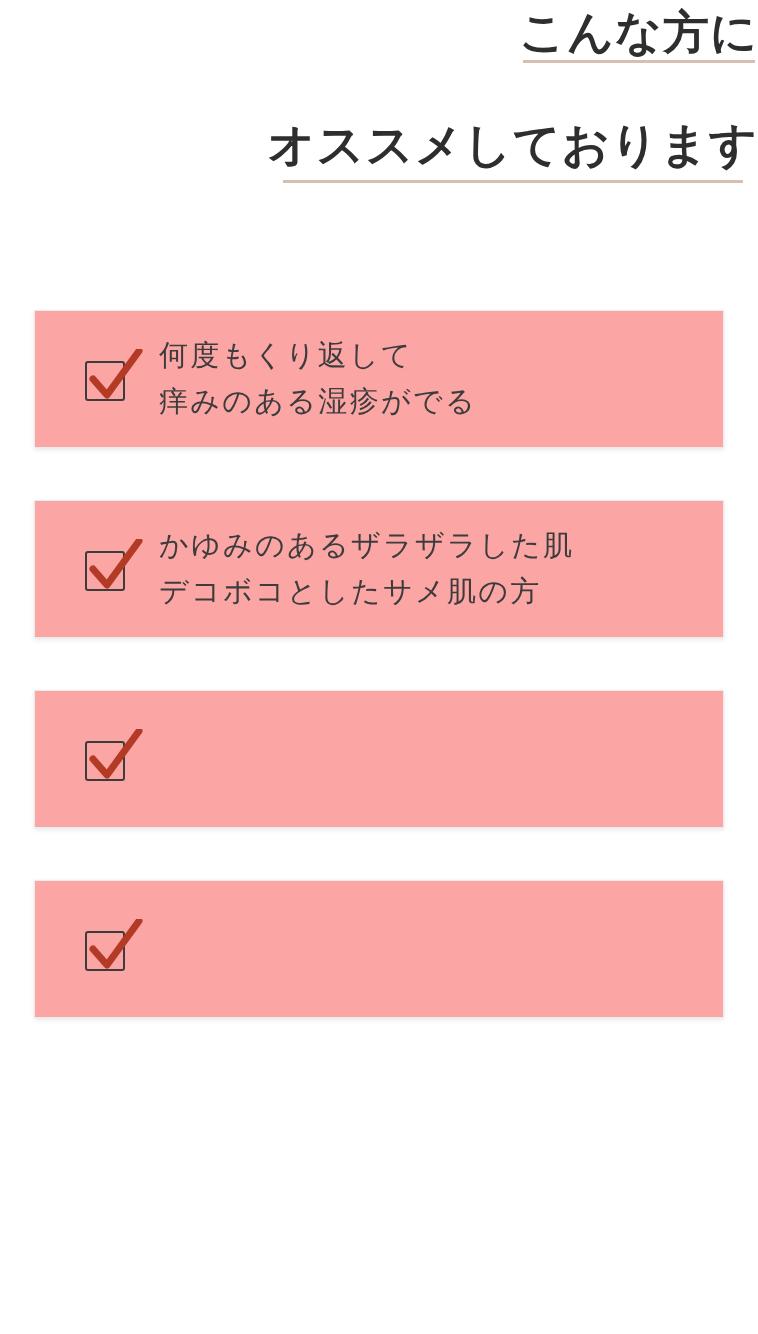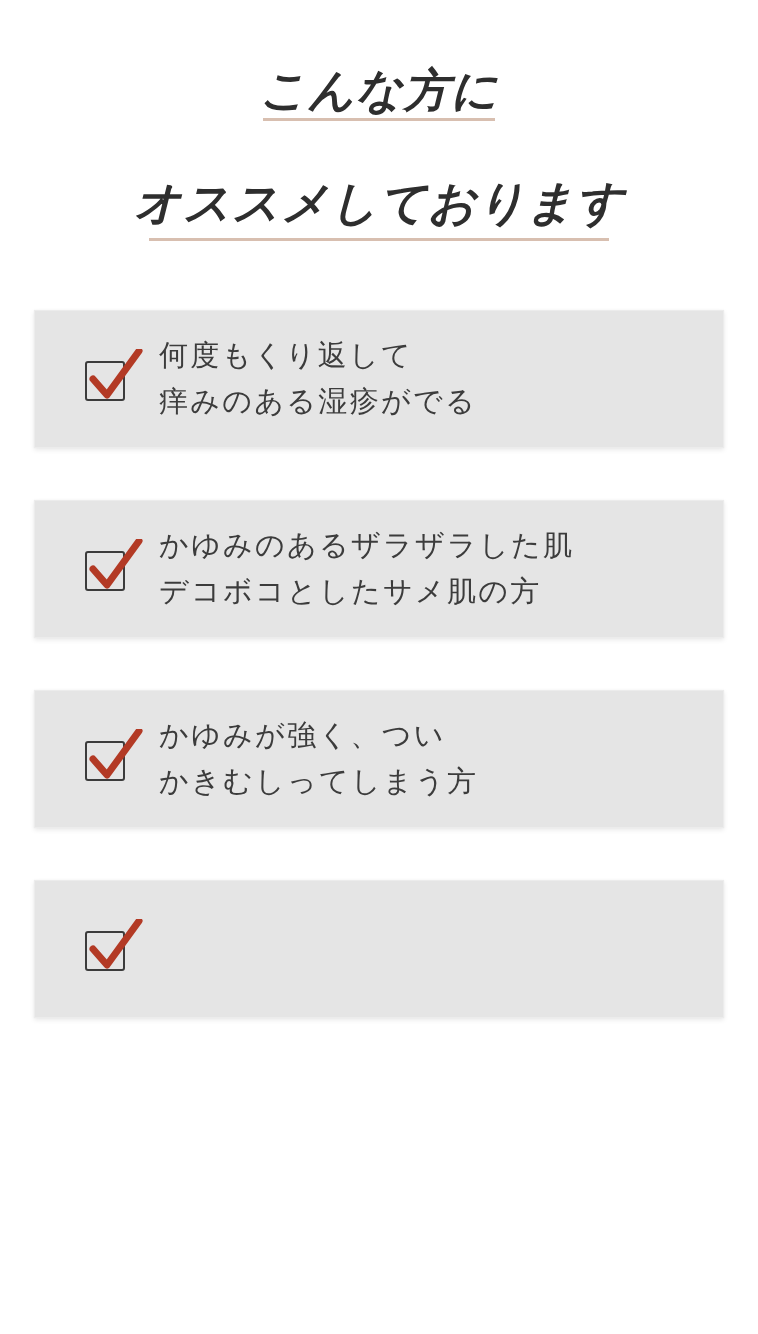--- a/index.html
+++ b/index.html
@@ -18,23 +18,21 @@
 
   .page {
     width: 758px;
     height: 1334px;
     position: relative;
     box-sizing: border-box;
   }
 
   
   .heading {
-    text-align: center;
-    padding-top: 58px;
-    font-style: italic;
+    text-align: right;
   }
   .heading-line {
     display: inline-block;
     position: relative;
     font-size: 47px;
     line-height: 1.42;
     font-weight: 700;
     letter-spacing: 0.02em;
     color: #2e2e2e;
     font-family: "DejaVu Serif", "Liberation Serif", serif;
@@ -70,21 +68,21 @@
     position: absolute;
     top: 310px;
     left: 0;
     width: 758px;
   }
   .card {
     position: relative;
     margin: 0 auto 52px auto;
     width: 690px;
     min-height: 138px;
-    background: #e5e5e5;
+    background: #fca5a5;
     border: 1px solid #ececec;
     box-shadow: 0 2px 5px rgba(0,0,0,0.09), 0 0 1px rgba(0,0,0,0.06);
     display: flex;
     align-items: center;
     box-sizing: border-box;
     padding: 0 18px 0 46px;
   }
   .card:last-child {
     margin-bottom: 0;
   }
@@ -161,22 +159,20 @@
 デコボコとしたサメ肌の方</div>
     </div>
 
     <div class="card">
       <div class="check-wrap">
         <div class="check-box"></div>
         <svg class="check-mark" viewBox="0 0 62 58">
           <path d="M10 30 L24 46 L56 2" fill="none" stroke="#b33a25" stroke-width="7" stroke-linecap="round" stroke-linejoin="round"></path>
         </svg>
       </div>
-      <div class="card-text">かゆみが強く、つい
-かきむしってしまう方</div>
     </div>
 
     <div class="card">
       <div class="check-wrap">
         <div class="check-box"></div>
         <svg class="check-mark" viewBox="0 0 62 58">
           <path d="M10 30 L24 46 L56 2" fill="none" stroke="#b33a25" stroke-width="7" stroke-linecap="round" stroke-linejoin="round"></path>
         </svg>
       </div>
     </div>

